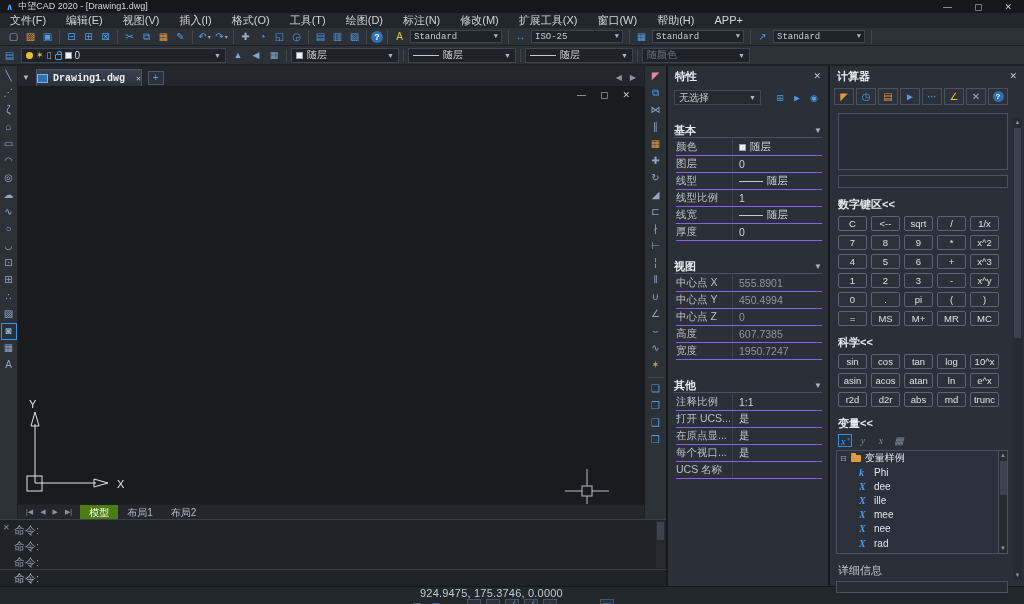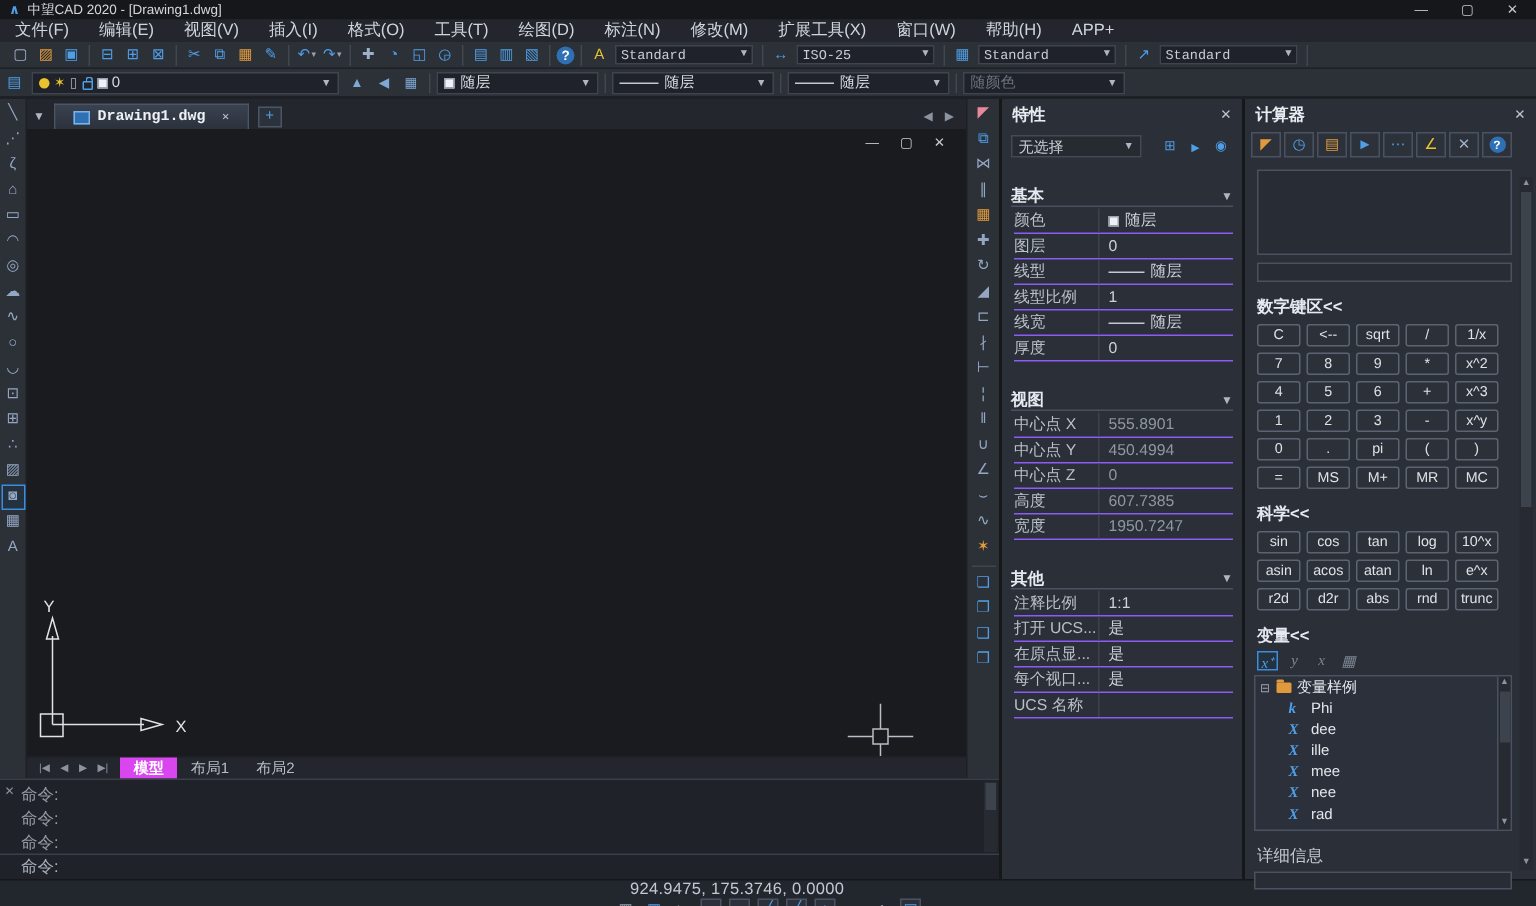--- a/index.html
+++ b/index.html
@@ -60,41 +60,41 @@
   
   #leftbar{position:absolute;left:0;top:66px;width:18px;height:453px;background:#2c3037;
            border-right:1px solid #1d2025;display:flex;flex-direction:column;align-items:center;padding-top:2px;}
   .draw-icon{width:16px;height:17px;line-height:16px;text-align:center;font-size:10px;color:#93a7c4;}
   .draw-icon.active{border:1px solid #3b8de0;background:#24313f;line-height:14px;}
 
   
   #doctabs{position:absolute;left:18px;top:66px;width:626px;height:20px;background:#23262c;
            display:flex;align-items:flex-end;padding-left:2px;}
   #doctabs .tab-caret{color:#aeb6c2;font-size:8px;margin:0 6px 4px 2px;}
-  .doc-tab{display:flex;align-items:center;gap:5px;height:17px;padding:0 12px;
+  .doc-tab{display:flex;align-items:center;gap:5px;height:17px;padding:0 0;
            background:linear-gradient(#3a4150,#2c323c);border:1px solid #4a5565;border-bottom:none;
            font-family:"Liberation Mono","DejaVu Sans Mono",monospace;font-size:10px;font-weight:bold;color:#eef1f5;}
   .dwg-icon{width:11px;height:9px;background:#2f6fb3;border:1px solid #7db3e8;display:inline-block;}
   .doc-tab .tab-close{font-size:8px;color:#c3c9d1;margin-left:6px;}
   .new-tab-btn{width:16px;height:14px;margin:0 0 1px 6px;background:#2c323c;border:1px solid #4a5565;
                color:#4f9ee8;font-size:10px;line-height:12px;text-align:center;}
   #doctabs .tab-scroll{margin-left:auto;display:flex;gap:8px;padding:0 8px 4px 0;color:#8b93a0;font-size:8px;}
 
   
   #canvas{position:absolute;left:18px;top:86px;width:626px;height:418px;background:#191b1f;}
   #canvas .win-controls{position:absolute;top:4px;right:14px;display:flex;gap:14px;color:#c6ccd4;font-size:9px;}
   #ucs-icon{position:absolute;left:4px;bottom:6px;}
   #crosshair{position:absolute;left:547px;top:383px;}
 
   
   #layouttabs{position:absolute;left:18px;top:504px;width:626px;height:15px;background:#23262c;
               display:flex;align-items:center;font-size:10px;border-top:1px solid #1d2025;}
   .lt-nav{display:flex;gap:7px;padding:0 8px;color:#8b93a0;font-size:7px;}
   .lt{padding:0 9px;height:15px;line-height:15px;color:#b6bdc7;}
-  .lt.active{background:#d946ef;color:#ffffff;font-weight:bold;}
+  .lt.active{background:#4d7c0f;color:#ffffff;font-weight:normal;}
 
   
   #modifybar{position:absolute;left:644px;top:66px;width:22px;height:453px;background:#2c3037;
              border-left:1px solid #1d2025;display:flex;flex-direction:column;align-items:center;padding-top:2px;}
   .mod-icon{width:18px;height:17px;line-height:16px;text-align:center;font-size:10px;color:#93a7c4;}
   .mod-icon.pink{color:#e8889a}.mod-icon.blue{color:#4f9ee8}.mod-icon.orange{color:#e09a3c}
   .mod-sep{width:16px;height:1px;background:#41474f;margin:3px 0;}
 
   
   #cmd{position:absolute;left:0;top:519px;width:666px;height:67px;background:#1f2228;border-top:1px solid #3a4049;}

